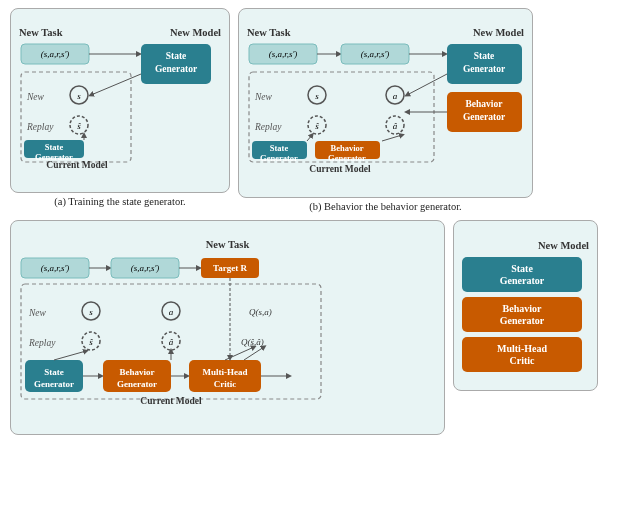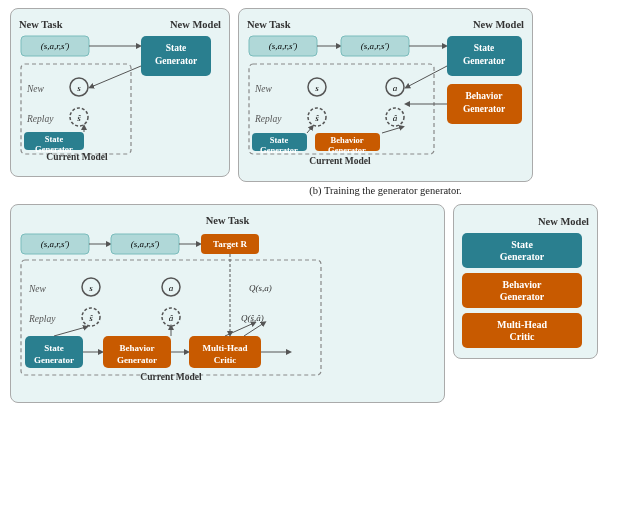--- a/index.html
+++ b/index.html
@@ -26,21 +26,21 @@
       display: flex;
       flex-direction: row;
       gap: 8px;
       align-items: flex-start;
     }
 
     
     .diagram-panel {
       border: 1.5px solid #aaa;
       border-radius: 8px;
-      padding: 10px 8px;
+      padding: 18px 8px;
       background: #e8f4f4;
       position: relative;
     }
 
     
     .box {
       border-radius: 5px;
       display: flex;
       align-items: center;
       justify-content: center;
@@ -146,20 +146,21 @@
 
           <text x="58" y="126" text-anchor="middle" font-size="9.5" font-weight="bold" fill="#333">Current Model</text>
 
           <defs>
             <marker id="arr" markerWidth="6" markerHeight="6" refX="3" refY="3" orient="auto">
               <path d="M0,0 L0,6 L6,3 z" fill="#555"></path>
             </marker>
           </defs>
         </svg>
       </div>
+      <div class="caption">(a) Training the state generator.</div>
     </div>
 
     <div style="display:flex;flex-direction:column;align-items:center;">
       <div class="diagram-panel" style="width:295px;">
         
         <div style="display:flex;flex-direction:row;justify-content:space-between;margin-bottom:4px;">
           <span class="outer-section-label">New Task</span>
           <span class="outer-section-label">New Model</span>
         </div>
 
@@ -217,21 +218,21 @@
           <line x1="200" y1="32" x2="160" y2="53" stroke="#555" stroke-width="1" marker-end="url(#arr2)"></line>
           <line x1="200" y1="70" x2="160" y2="70" stroke="#555" stroke-width="1" marker-end="url(#arr2)"></line>
 
           <line x1="135" y1="99" x2="155" y2="93" stroke="#555" stroke-width="1" marker-end="url(#arr2)"></line>
 
           <line x1="60" y1="99" x2="65" y2="93" stroke="#555" stroke-width="1" marker-end="url(#arr2)"></line>
 
           <text x="93" y="130" text-anchor="middle" font-size="9.5" font-weight="bold" fill="#333">Current Model</text>
         </svg>
       </div>
-      <div class="caption">(b) Training the generator generator.</div>
+      <div class="caption">(b) Behavior the behavior generator.</div>
     </div>
 
   </div>
 
   <div class="bottom-row">
 
     <div style="display:flex;flex-direction:column;align-items:center;">
       <div class="diagram-panel" style="width:435px;">
         <div style="display:flex;flex-direction:row;justify-content:center;margin-bottom:4px;">
           <span class="outer-section-label">New Task</span>

